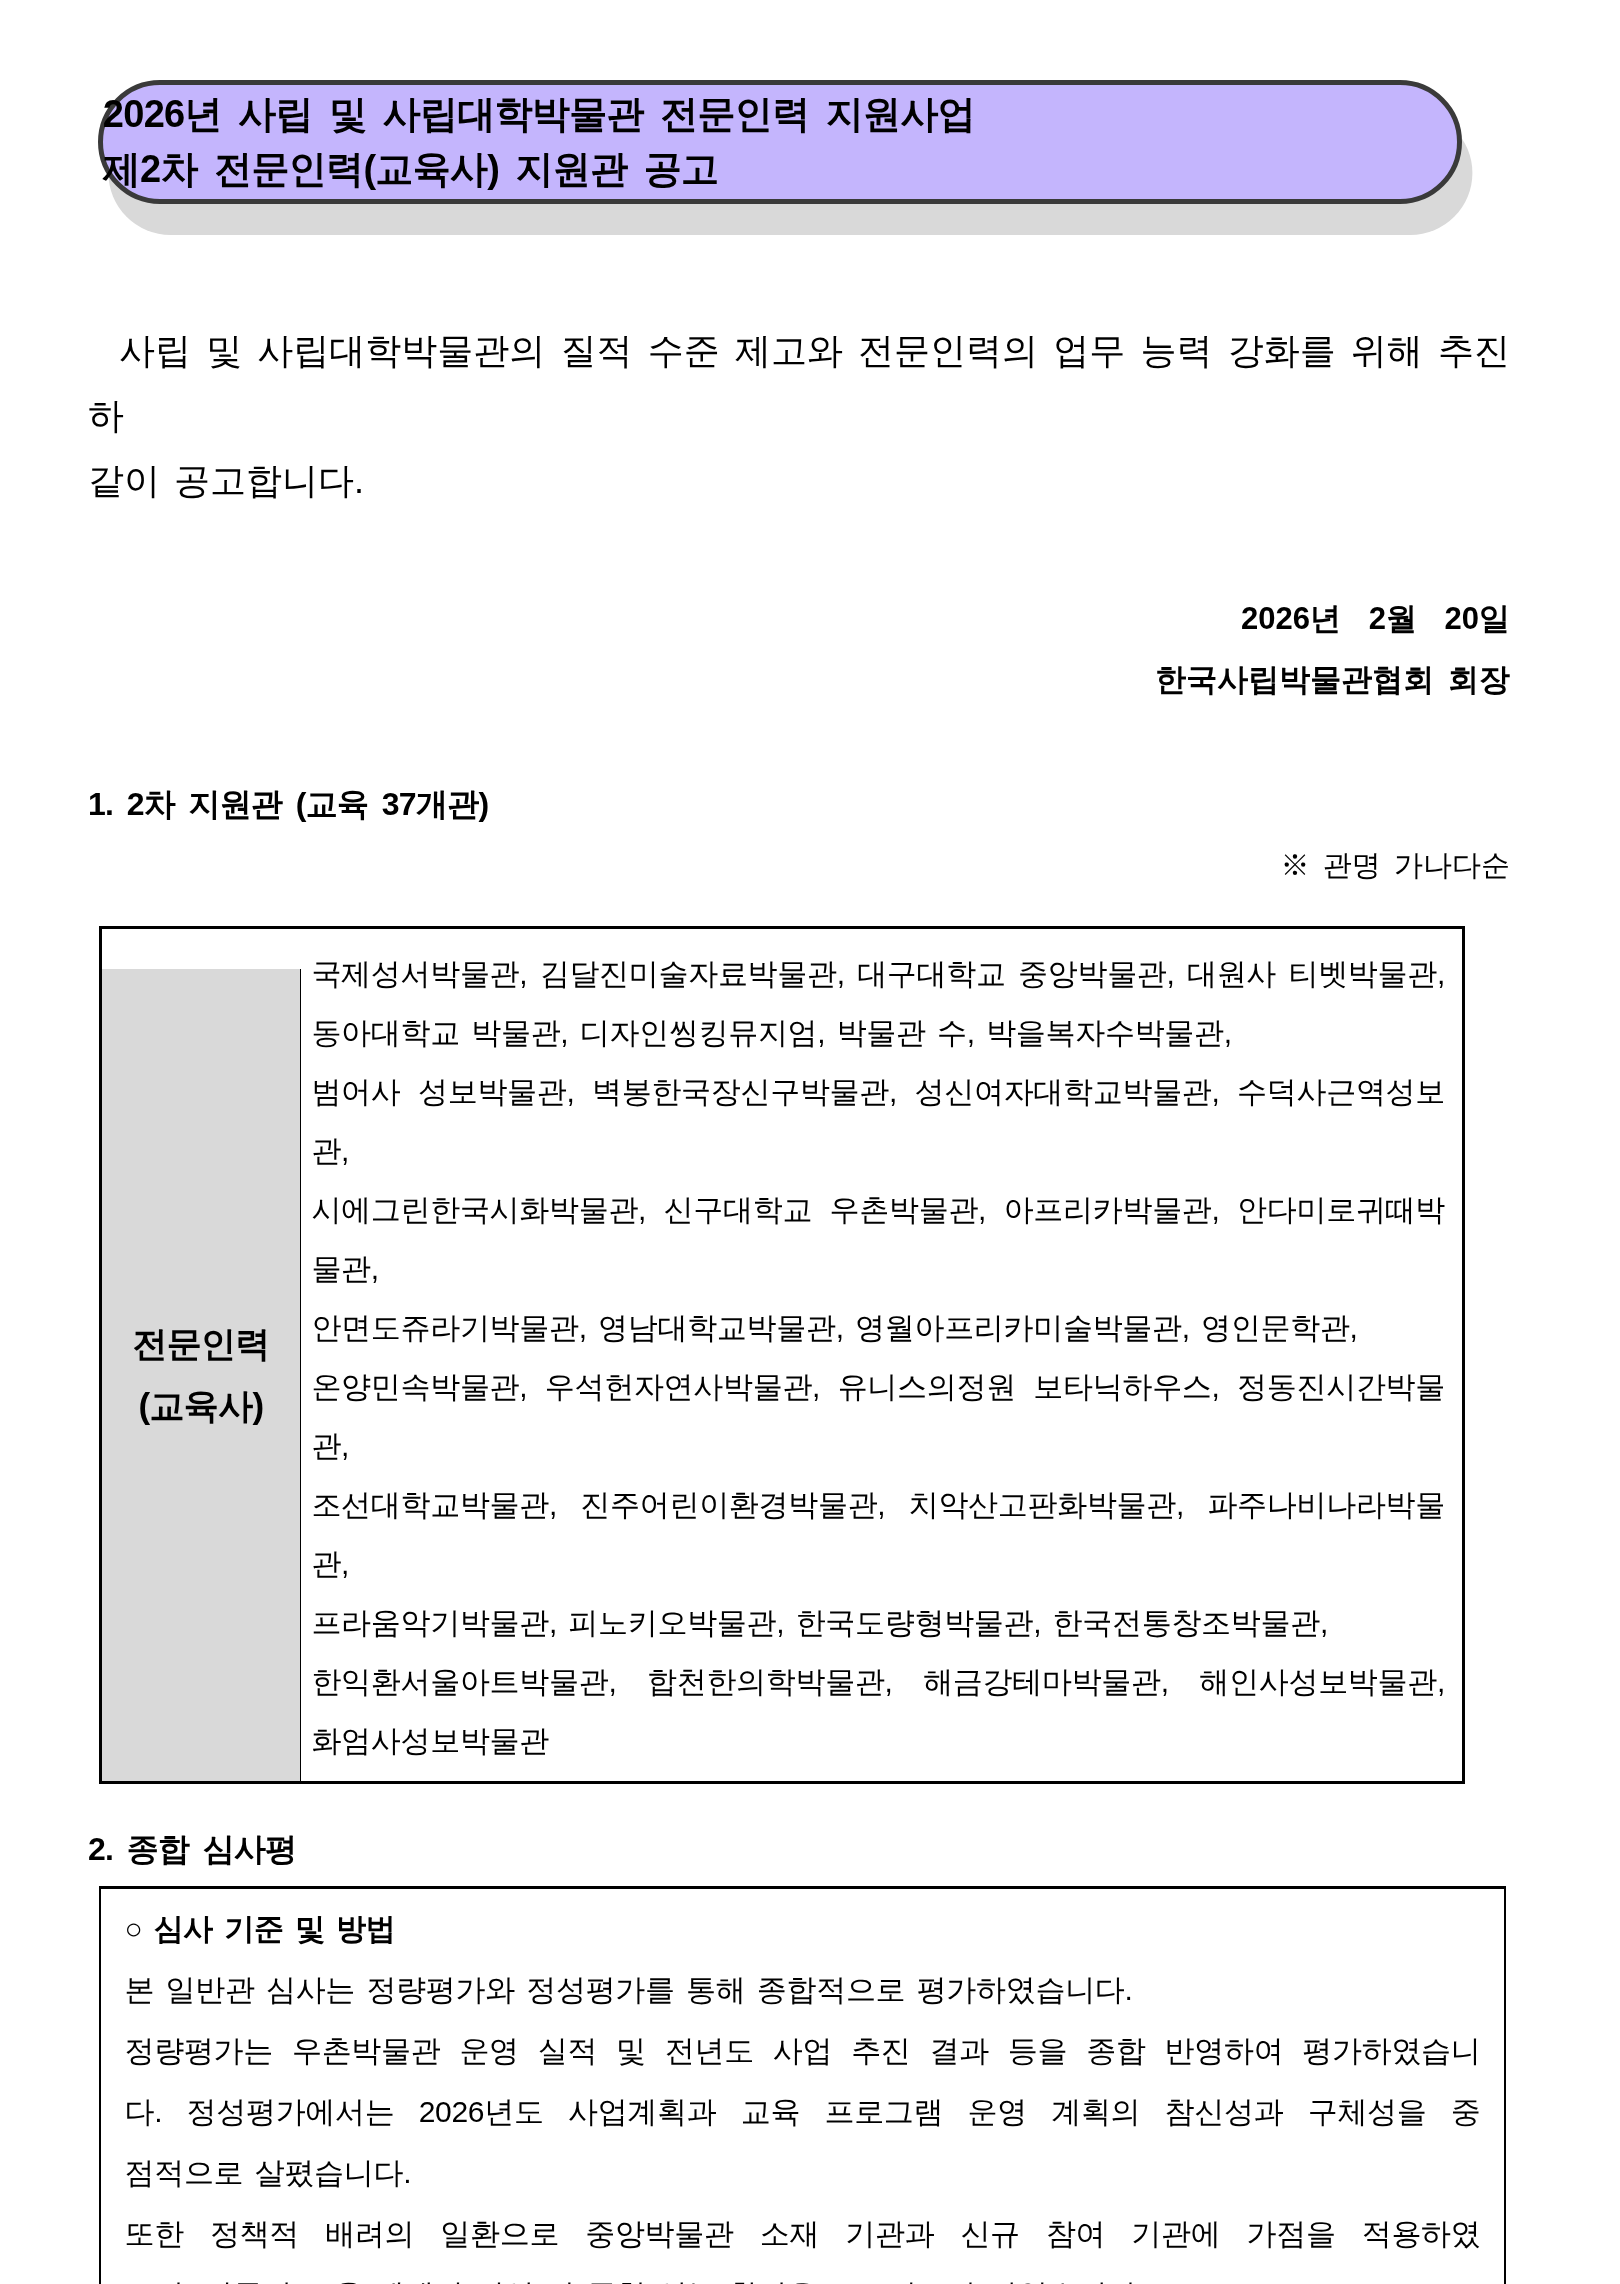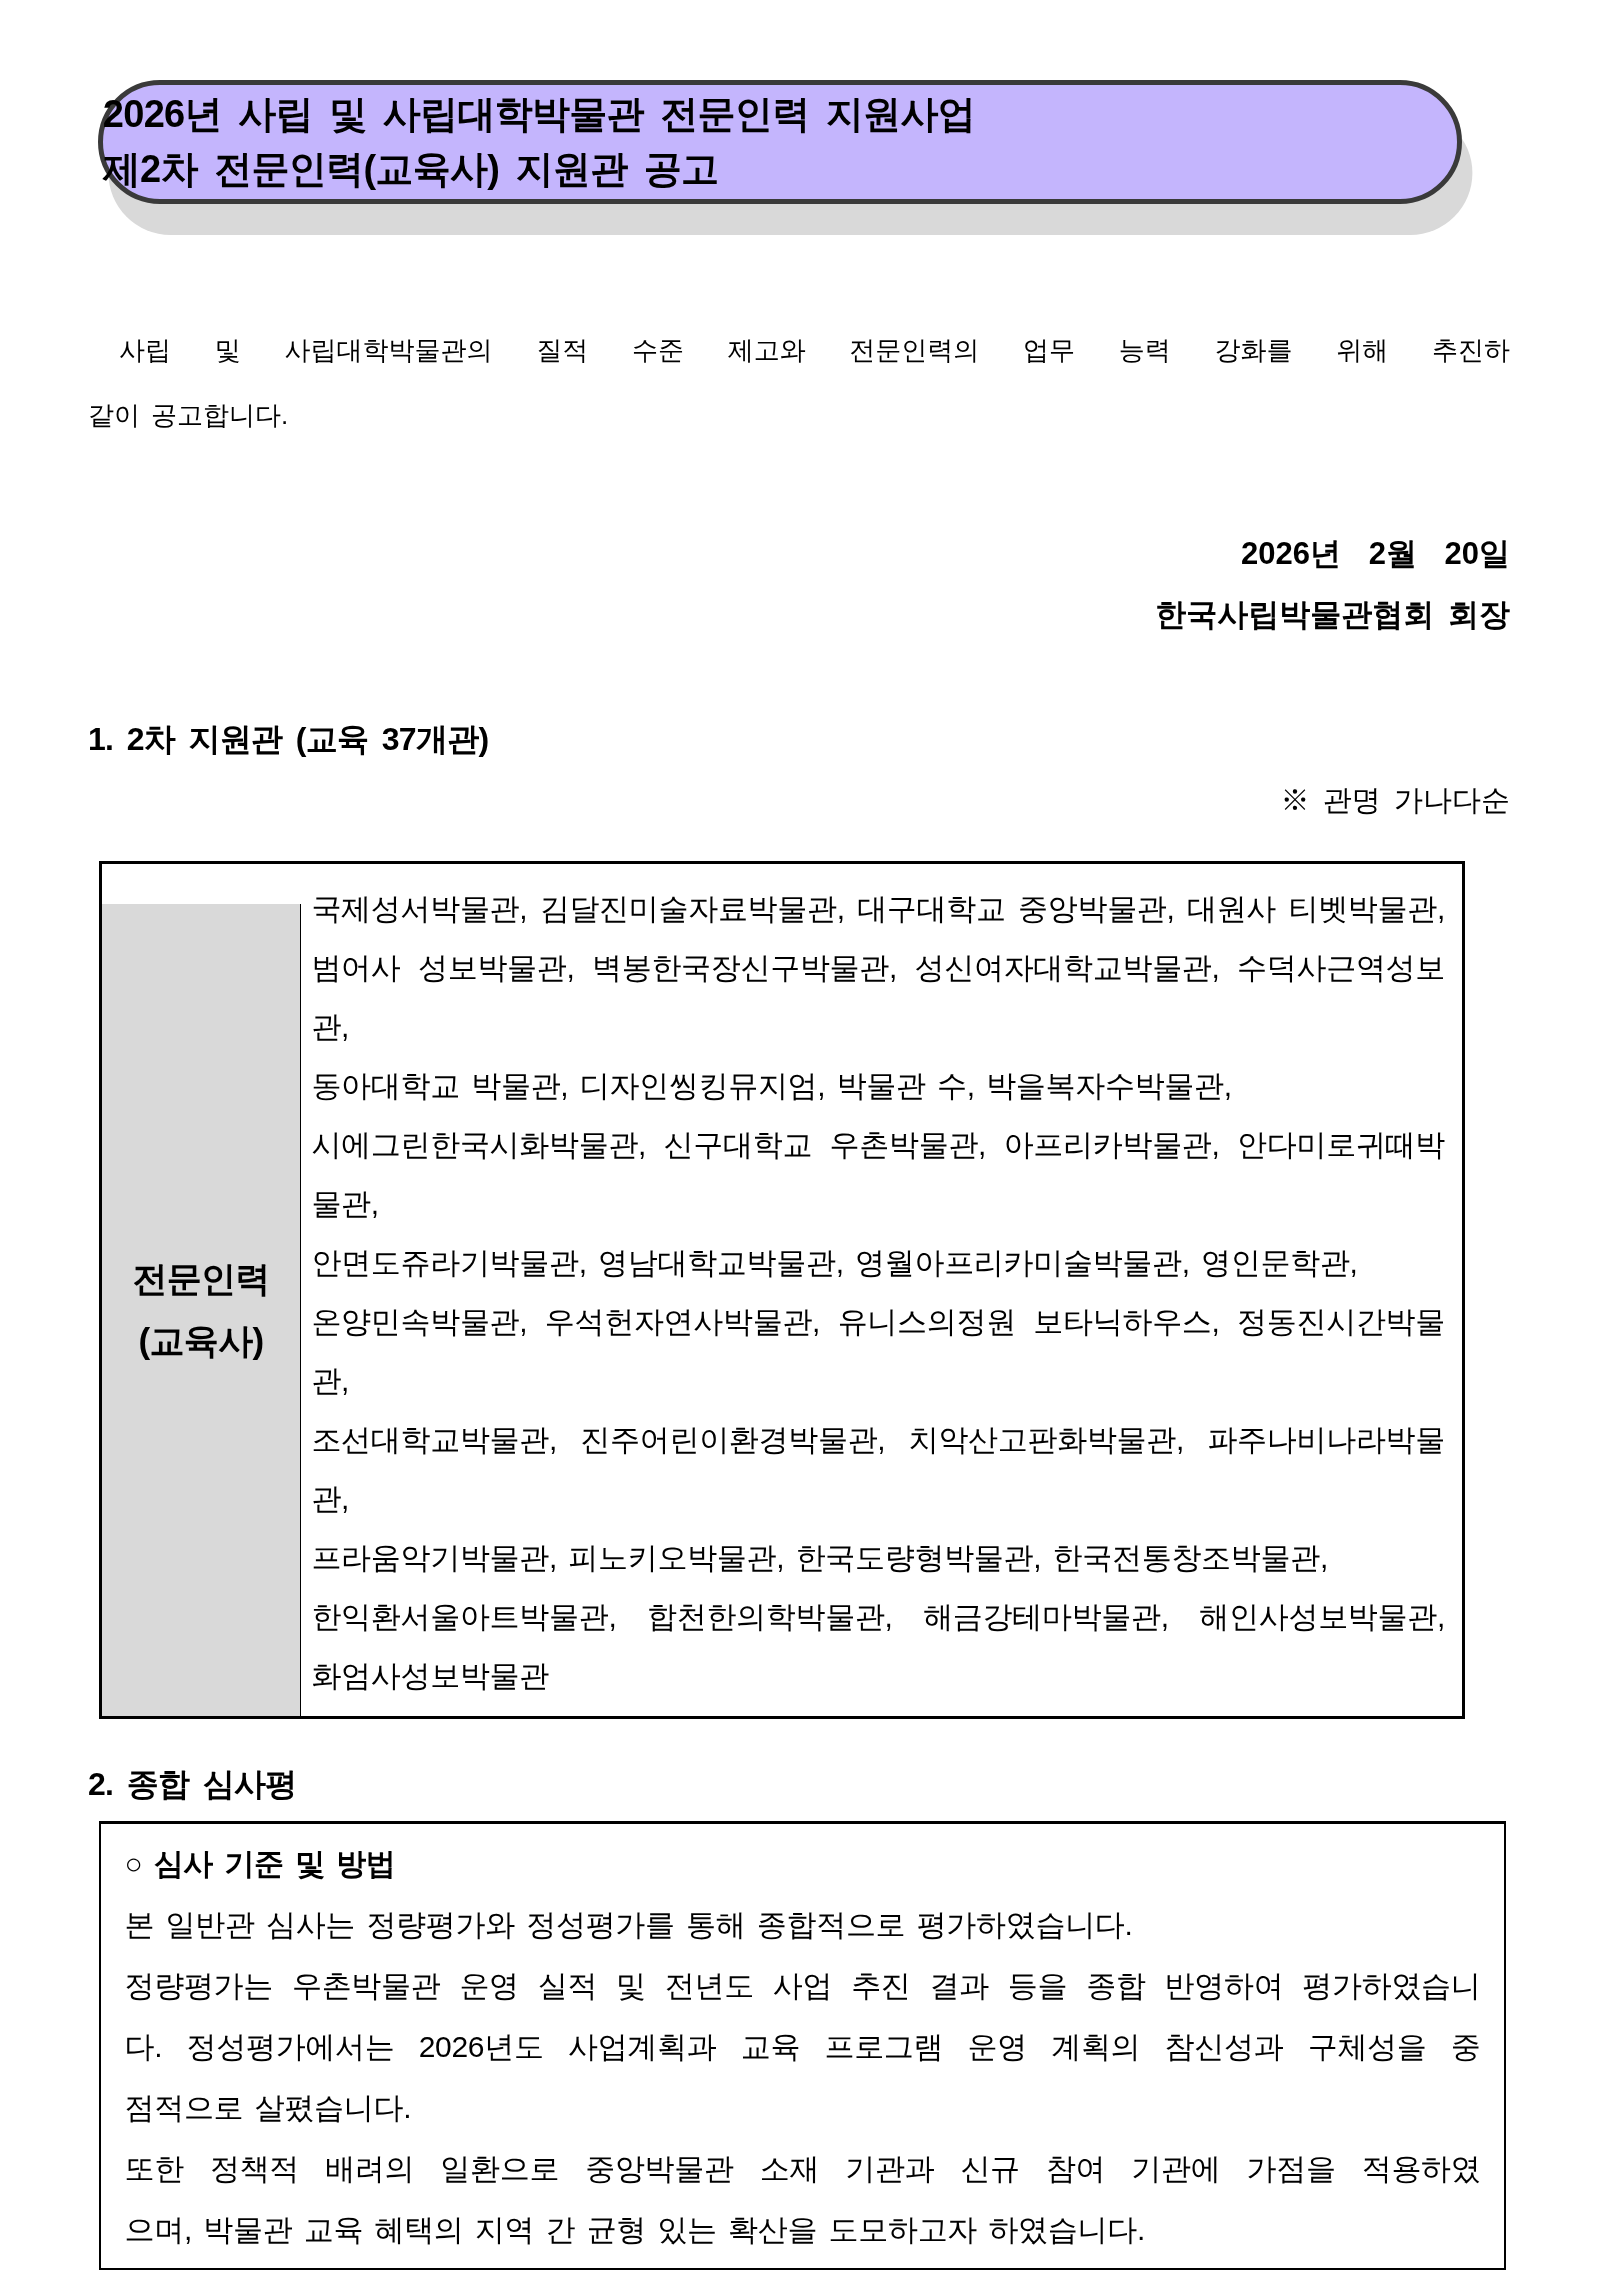--- a/index.html
+++ b/index.html
@@ -20,21 +20,21 @@
     background:#c4b5fd;
     box-shadow:10.4px 31px 0 #d9d9d9;
     display:flex;flex-direction:column;justify-content:center;align-items:flex-start;
     position:relative;z-index:2;
   }
   .title-line{
     font-size:38px;font-weight:700;line-height:55px;
     letter-spacing:-0.7px;word-spacing:6.5px;white-space:nowrap;
   }
   
-  .intro{margin-top:114px;font-size:26px;line-height:65px;word-spacing:3.9px;}
+  .intro{margin-top:114px;font-size:36px;line-height:65px;word-spacing:3.9px;}
   .line{min-height:1em;}
   .jl{text-align:justify;text-align-last:justify;}
   .nl{text-align:left;}
   .ind{text-indent:31px;}
   .pre{white-space:pre;}
   
   .date-block{margin-top:75px;text-align:right;font-size:31px;line-height:61px;font-weight:700;word-spacing:5.2px;}
   
   .h1,.h2{font-size:32px;font-weight:700;line-height:61px;letter-spacing:-0.7px;word-spacing:5.2px;}
   .h1{margin-top:64px;}
@@ -93,22 +93,22 @@
 
   <div class="note">※ 관명 가나다순</div>
 
   <div class="tbl">
     <div class="th">
       <div class="line">전문인력</div>
       <div class="line">(교육사)</div>
     </div>
     <div class="td">
         <div class="line jl">국제성서박물관, 김달진미술자료박물관, 대구대학교 중앙박물관, 대원사 티벳박물관,</div>
+        <div class="line nl">동아대학교 박물관, 디자인씽킹뮤지엄, 박물관 수, 박을복자수박물관,</div>
         <div class="line jl">범어사 성보박물관, 벽봉한국장신구박물관, 성신여자대학교박물관, 수덕사근역성보관,</div>
-        <div class="line nl">동아대학교 박물관, 디자인씽킹뮤지엄, 박물관 수, 박을복자수박물관,</div>
         <div class="line jl">시에그린한국시화박물관, 신구대학교 우촌박물관, 아프리카박물관, 안다미로귀때박물관,</div>
         <div class="line nl">안면도쥬라기박물관, 영남대학교박물관, 영월아프리카미술박물관, 영인문학관,</div>
         <div class="line jl">온양민속박물관, 우석헌자연사박물관, 유니스의정원 보타닉하우스, 정동진시간박물관,</div>
         <div class="line jl">조선대학교박물관, 진주어린이환경박물관, 치악산고판화박물관, 파주나비나라박물관,</div>
         <div class="line nl">프라움악기박물관, 피노키오박물관, 한국도량형박물관, 한국전통창조박물관,</div>
         <div class="line jl">한익환서울아트박물관, 합천한의학박물관, 해금강테마박물관, 해인사성보박물관,</div>
         <div class="line nl">화엄사성보박물관</div>
       </div>
   </div>
 

